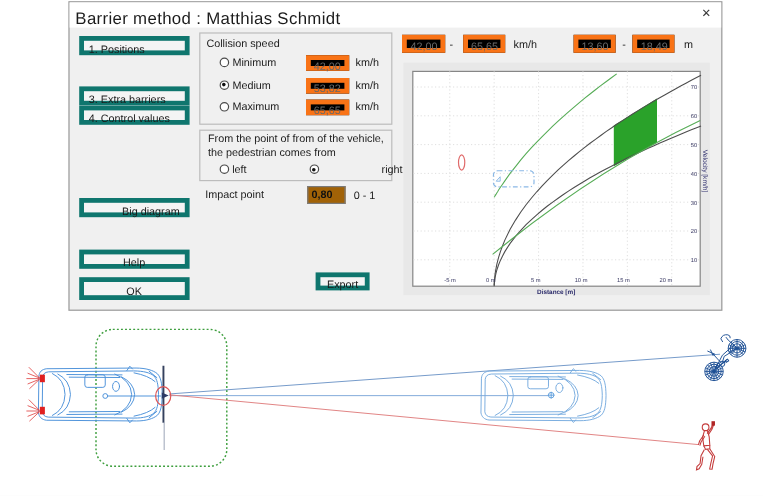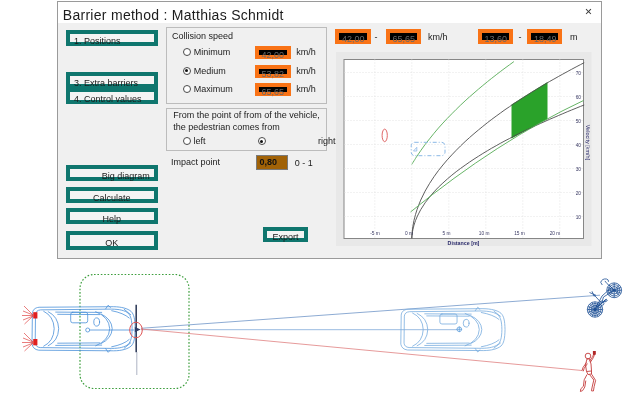--- a/index.html
+++ b/index.html
@@ -25,21 +25,20 @@
   <div class="dlg">
     <div class="titlebar">
         <div class="title">Barrier method : Matthias Schmidt</div>
       </div>
     <div class="closex">✕</div>
 
     <div class="btn navbtn" style="top:27.5px;">1. Positions</div>
     <div class="btn navbtn" style="top:70.3px;">3. Extra barriers</div>
     <div class="btn navbtn" style="top:86px;">4. Control values</div>
     <div class="btn cbtn" style="top:163px;padding-left:28px;">Big diagram</div>
-    <div class="btn cbtn" style="top:184.5px;">Calculate</div>
     <div class="btn cbtn" style="top:206px;">Help</div>
     <div class="btn cbtn" style="top:228.5px; height:19px; line-height:17px;">OK</div>
 
     <div class="grp" style="left:107.5px; top:24.5px; width:161.5px; height:77px;"></div>
     <div class="lbl" style="left:114px; top:29px;">Collision speed</div>
     <div class="radio" style="left:124.8px; top:45.5px;"></div>
     <div class="lbl" style="left:135.7px; top:44.5px;">Minimum</div>
     <div class="radio sel" style="left:124.8px; top:64.5px;"></div>
     <div class="lbl" style="left:135.7px; top:63.5px;">Medium</div>
     <div class="radio" style="left:124.8px; top:83.3px;"></div>

